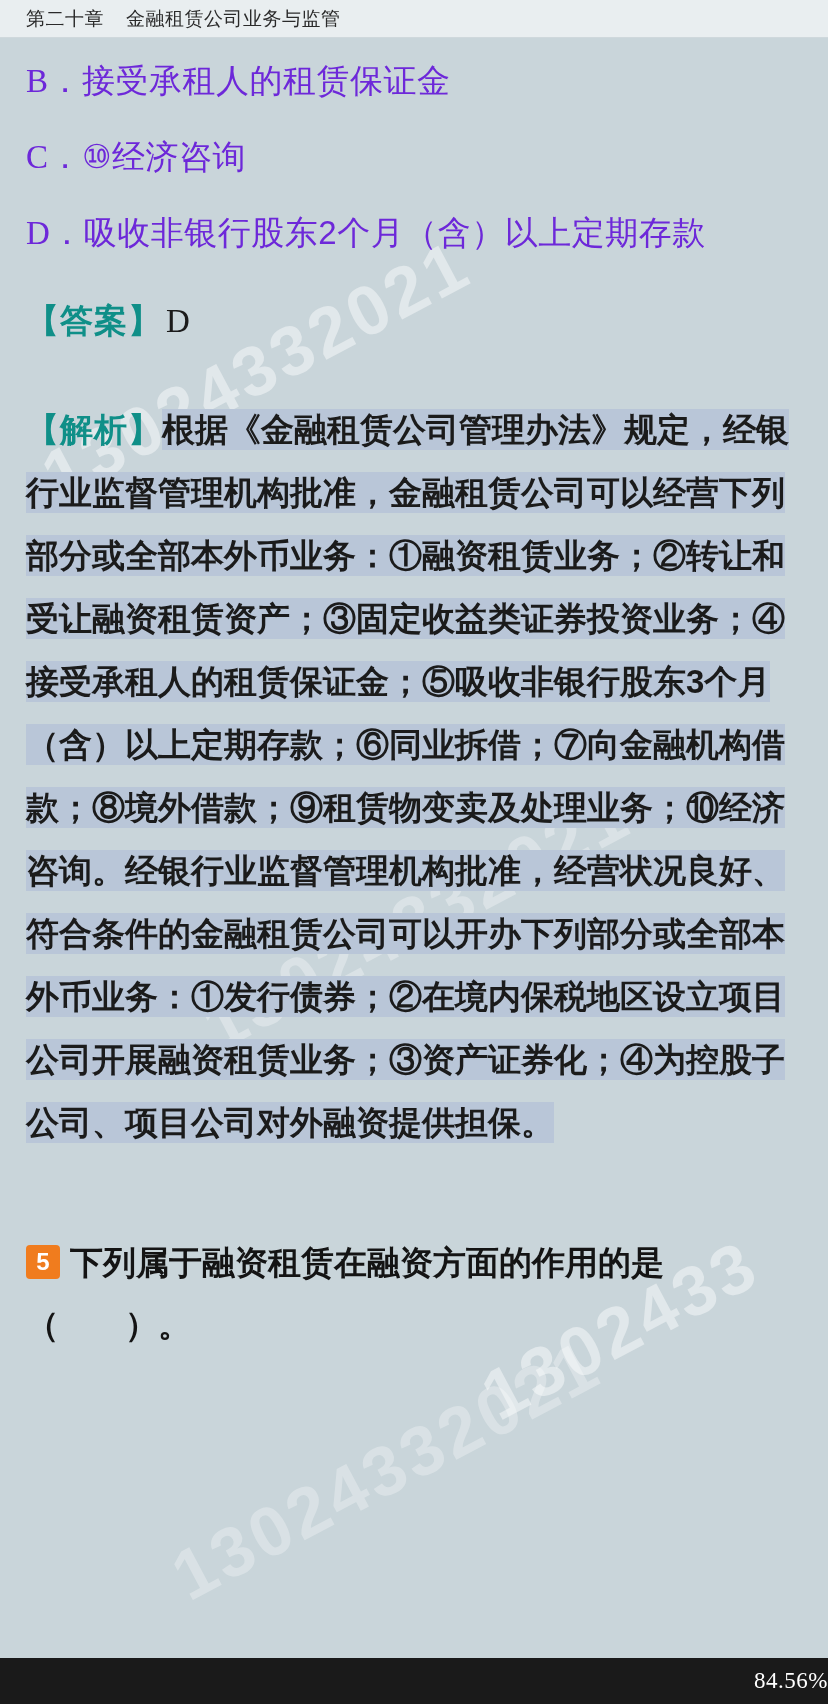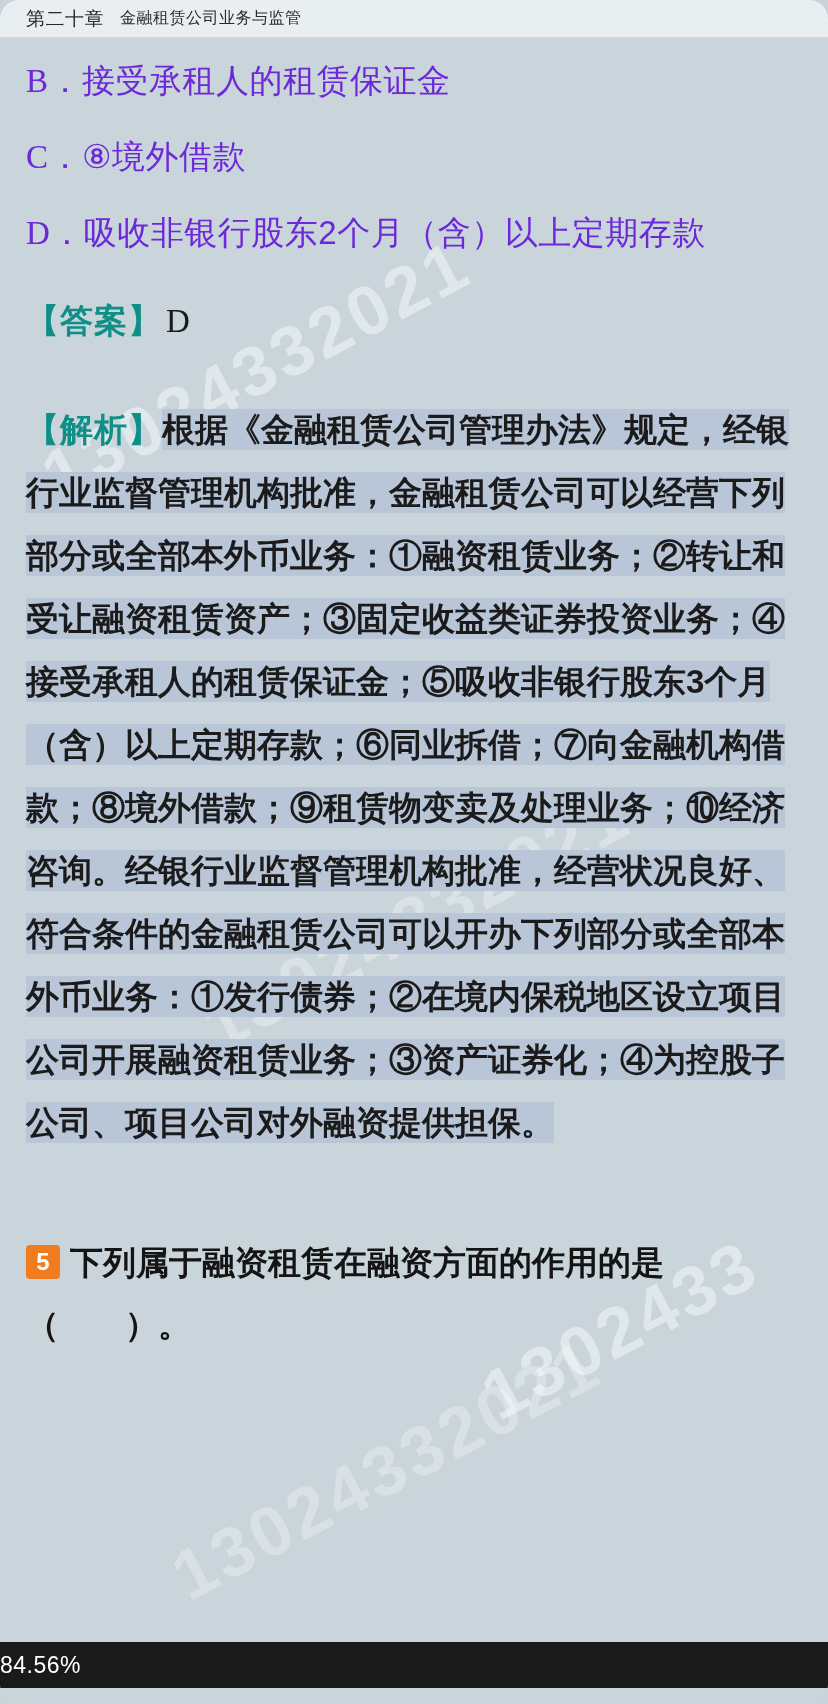--- a/index.html
+++ b/index.html
@@ -14,21 +14,20 @@
     overflow: hidden;
     position: relative;
   }
 
   #page {
     position: relative;
     width: 828px;
     height: 1704px;
     background: #c9d5da;
     overflow: hidden;
-    border-radius: 19px;
   }
 
   
   .header {
     position: absolute;
     top: 0;
     left: 0;
     width: 828px;
     height: 38px;
     background: #e9eef0;
@@ -38,23 +37,23 @@
     box-sizing: border-box;
     padding-left: 26px;
     z-index: 5;
   }
   .header .chapter {
     font-size: 19px;
     color: #2a2a2a;
     letter-spacing: 0.5px;
   }
   .header .chapter-title {
-    font-size: 16px;
+    font-size: 19px;
     color: #2a2a2a;
-    margin-left: 16px;
+    margin-left: 22px;
     letter-spacing: 0.5px;
   }
 
   
   .wm {
     position: absolute;
     color: rgba(255,255,255,0.45);
     font-size: 70px;
     font-weight: 700;
     letter-spacing: 4px;
@@ -150,31 +149,32 @@
     border-radius: 4px;
     vertical-align: 4px;
     margin-right: 10px;
     font-family: "Liberation Sans", sans-serif;
   }
 
   
   .footer {
     position: absolute;
     left: 0;
-    bottom: 16px;
+    bottom: 0;
     width: 828px;
     height: 46px;
     background: #1a1a1a;
     color: #ffffff;
     display: flex;
     align-items: center;
-    justify-content: flex-start;
+    justify-content: flex-end;
     font-size: 23px;
     letter-spacing: 0.5px;
     z-index: 8;
+    font-family: Liberation Serif, serif;
   }
 </style>
 </head>
 <body>
 
 <div id="page">
 
   <div class="header">
     <span class="chapter">第二十章</span>
     <span class="chapter-title">金融租赁公司业务与监管</span>
@@ -185,21 +185,21 @@
   <div class="wm wm3">1302433</div>
   <div class="wm wm4">13024332021</div>
 
   <div class="content">
 
     <div class="opt opt-first">
       <span class="lbl">B．</span><span>接受承租人的租赁保证金</span>
     </div>
 
     <div class="opt">
-      <span class="lbl">C．</span><span>⑧境外借款</span>
+      <span class="lbl">C．</span><span>⑩经济咨询</span>
     </div>
 
     <div class="opt">
       <span class="lbl">D．</span><span>吸收非银行股东2个月（含）以上定期存款</span>
     </div>
 
     <div class="answer-block">
       <span class="tag">【答案】</span><span class="answer-letter">D</span>
     </div>
 

